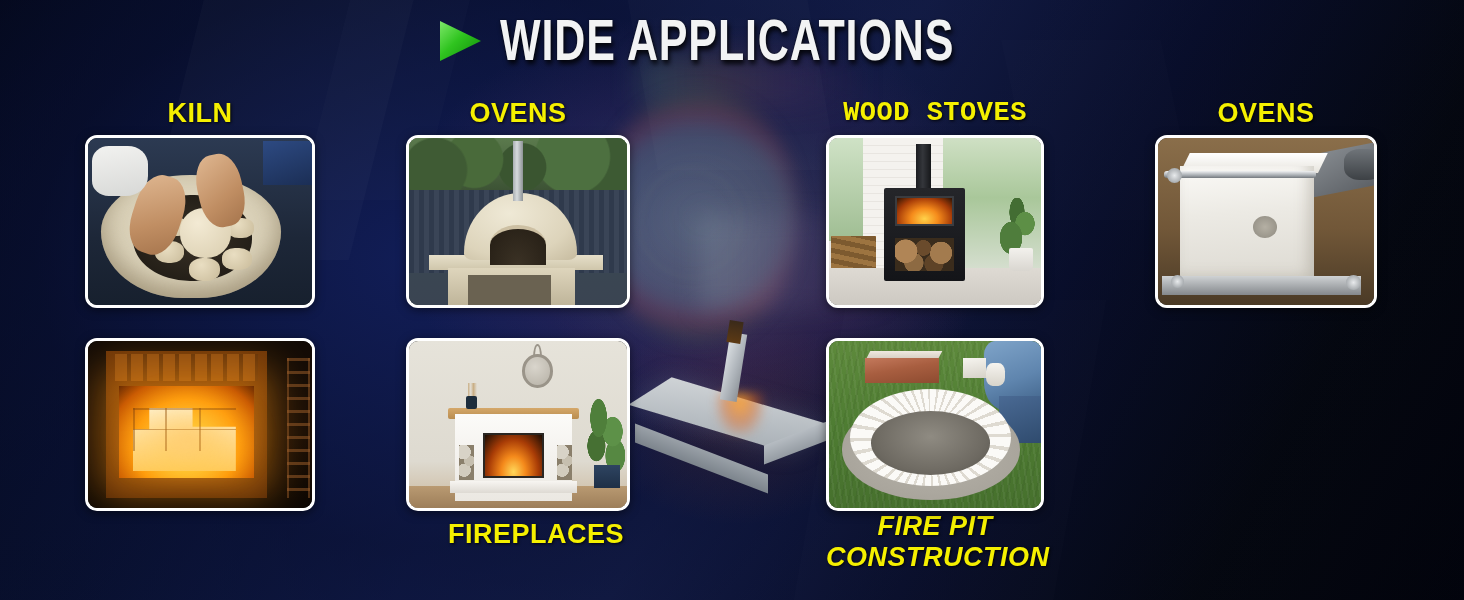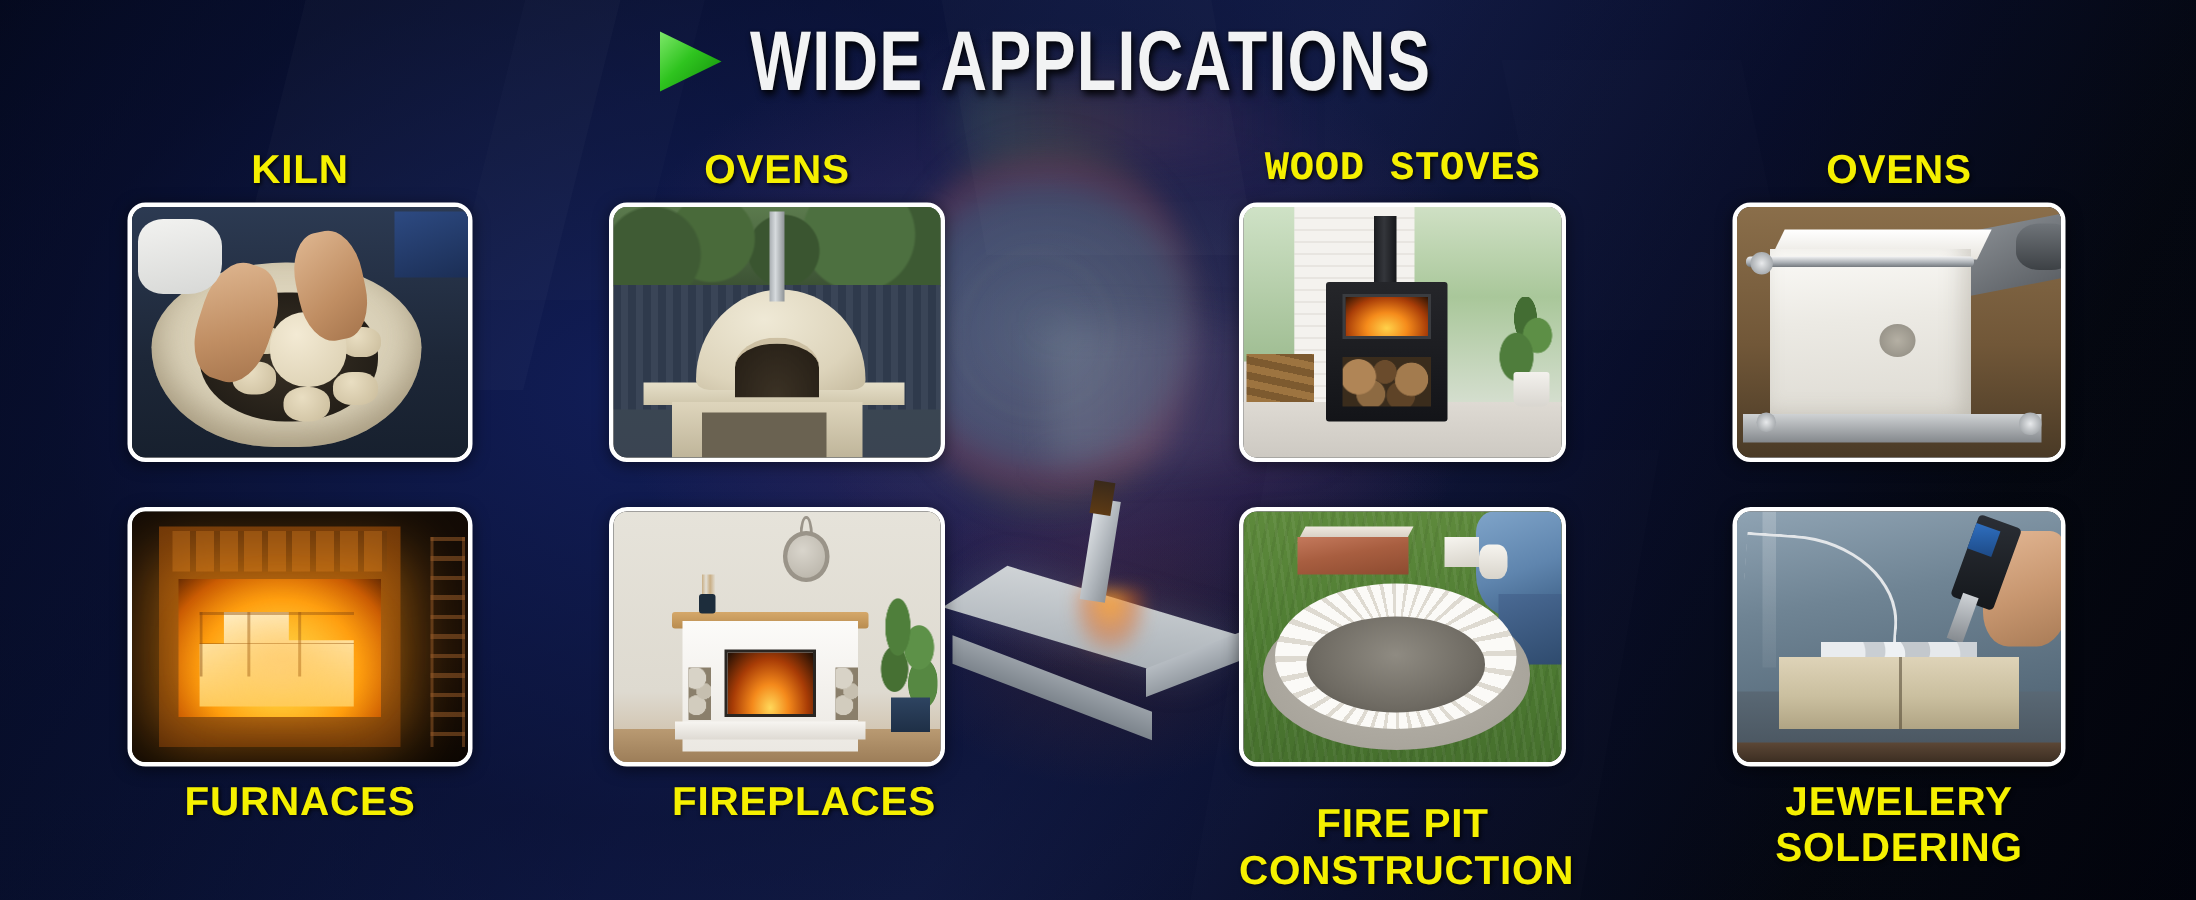--- a/index.html
+++ b/index.html
@@ -630,21 +630,20 @@
         <div class="ph fu-bg">
           <div class="fu-frame"></div>
           <div class="fu-top"></div>
           <div class="fu-mouth"></div>
           <div class="fu-stack"></div>
           <div class="fu-grid"></div>
           <div class="fu-glow"></div>
           <div class="fu-ladder"></div>
         </div>
       </div>
-      <div class="label" style="margin-top:8px;">FURNACES</div>
     </div>
 
     <div class="cell" style="left:406px; top:338px; width:260px;">
       <div class="photo" style="width:224px; height:173px;">
         <div class="ph fp-bg">
           <div class="fp-floor"></div>
           <div class="fp-plant"></div>
           <div class="fp-planter"></div>
           <div class="fp-mirror-hook"></div>
           <div class="fp-mirror"></div>
@@ -669,38 +668,19 @@
           <div class="pit-jeans"></div>
           <div class="pit-glove"></div>
           <div class="pit-brick2"></div>
           <div class="pit-brick"></div>
           <div class="pit-whitebrick"></div>
           <div class="pit-outer"></div>
           <div class="pit-ring"></div>
           <div class="pit-inner"></div>
         </div>
       </div>
-      <div class="label" style="margin-top:23px;">FIRE PIT
+      <div class="label" style="margin-top:0;font-style:italic;">FIRE PIT
 CONSTRUCTION</div>
     </div>
 
-    <div class="cell" style="left:1155px; top:338px; width:222px;">
-      <div class="photo" style="width:222px; height:173px;">
-        <div class="ph jw-bg">
-          <div class="jw-shirt"></div>
-          <div class="jw-seam"></div>
-          <div class="jw-wire"></div>
-          <div class="jw-hand"></div>
-          <div class="jw-torch"></div>
-          <div class="jw-torch-blue"></div>
-          <div class="jw-tip"></div>
-          <div class="jw-chain"></div>
-          <div class="jw-brick"></div>
-          <div class="jw-brick-split"></div>
-          <div class="jw-table"></div>
-        </div>
-      </div>
-      <div class="label" style="margin-top:8px;">JEWELERY
-SOLDERING</div>
-    </div>
 
   </div>
 </div>
 
 </body></html>

